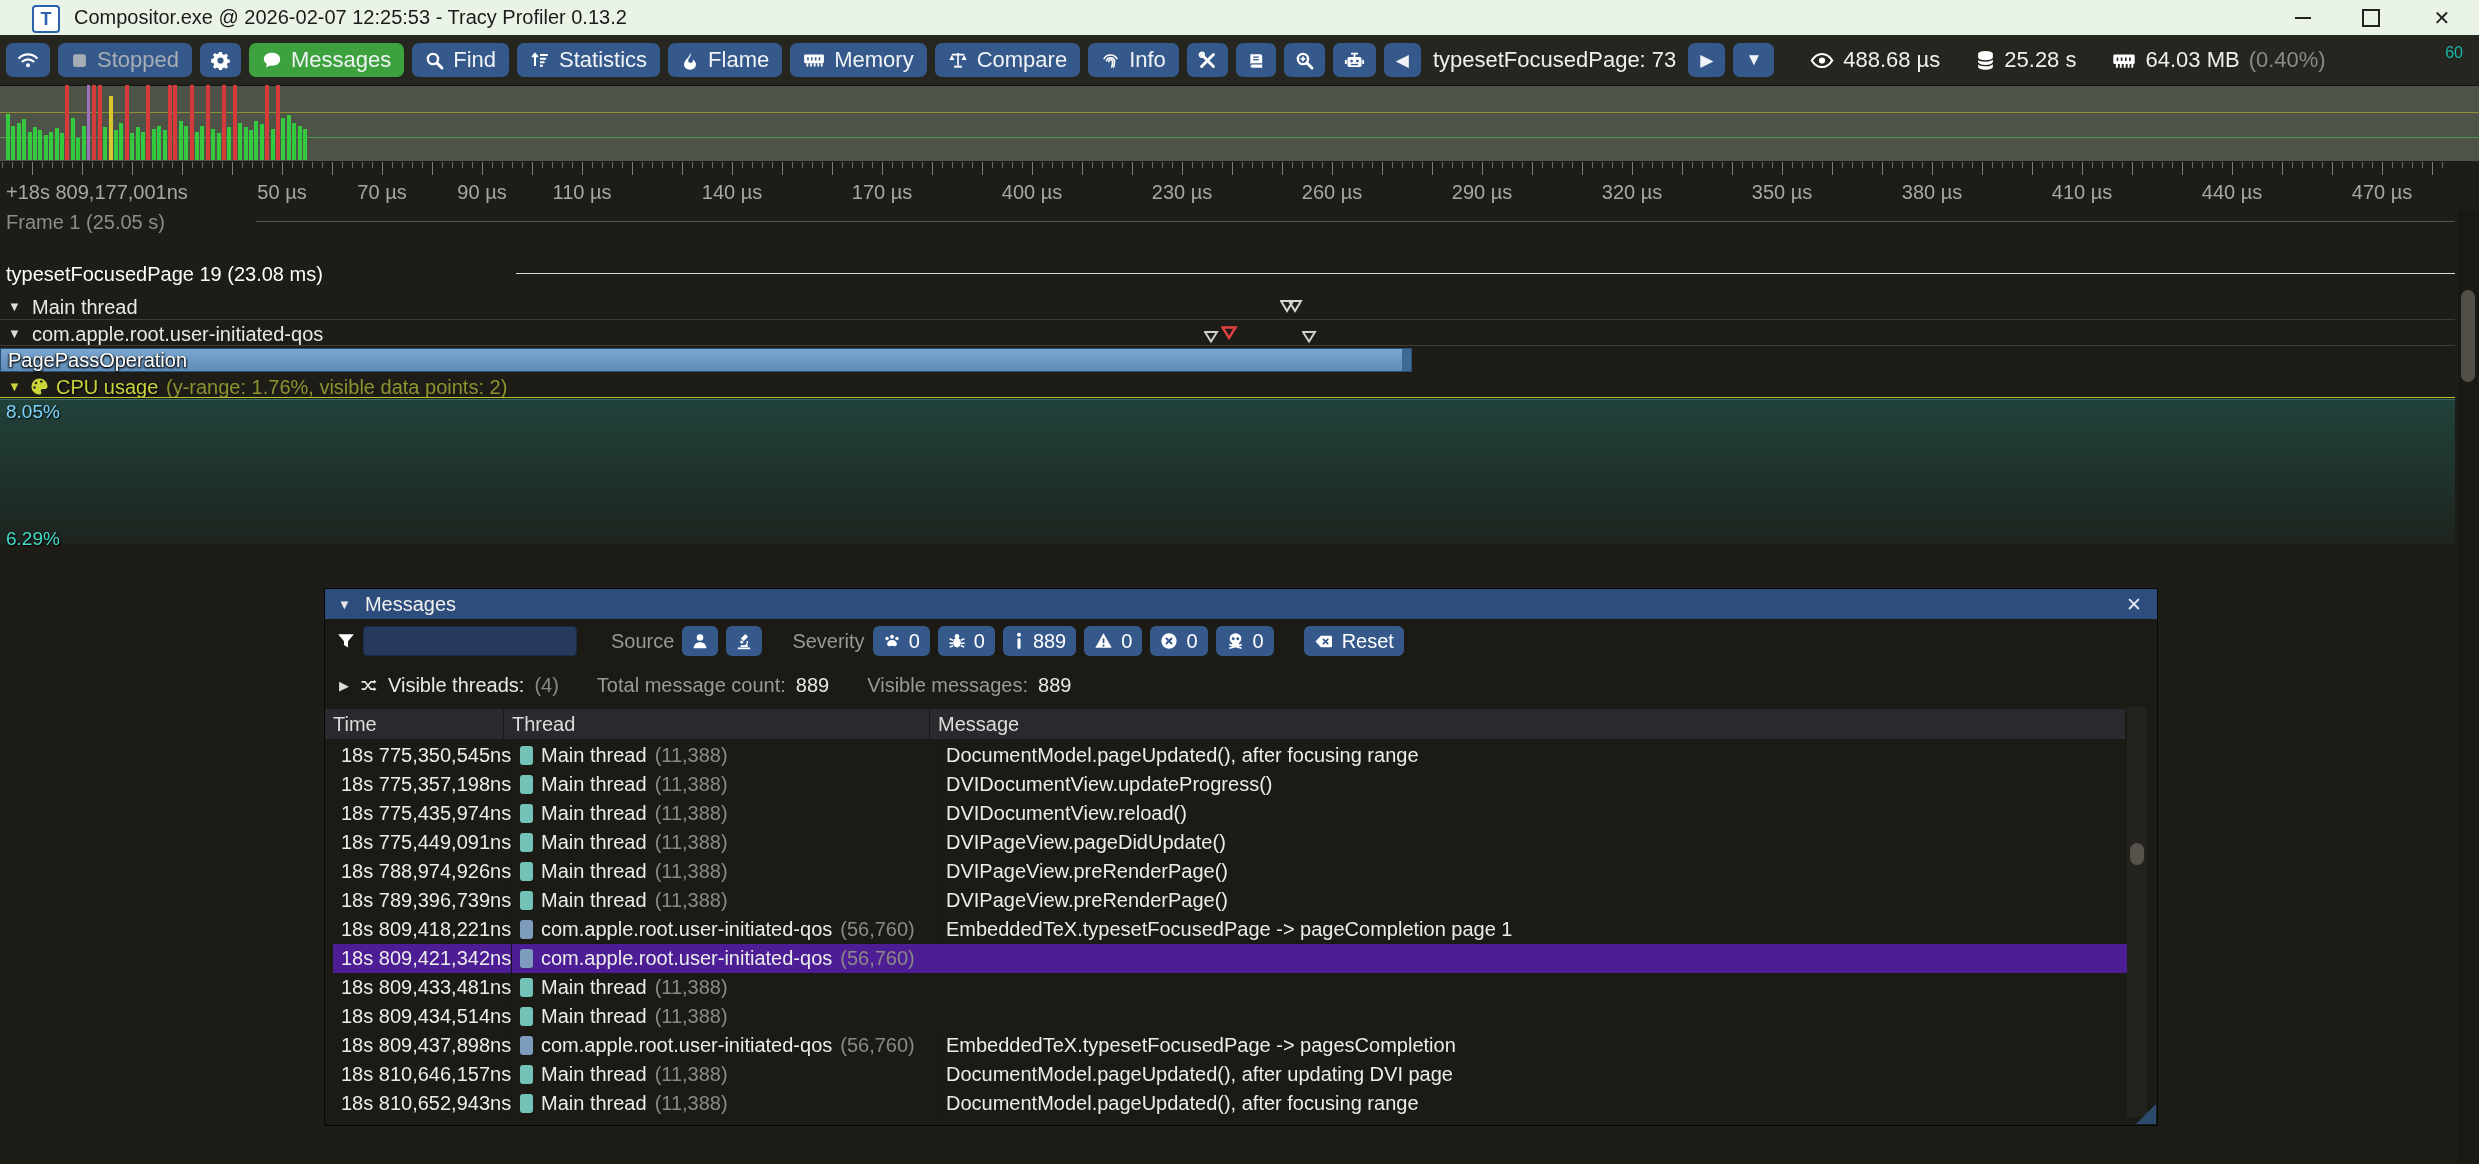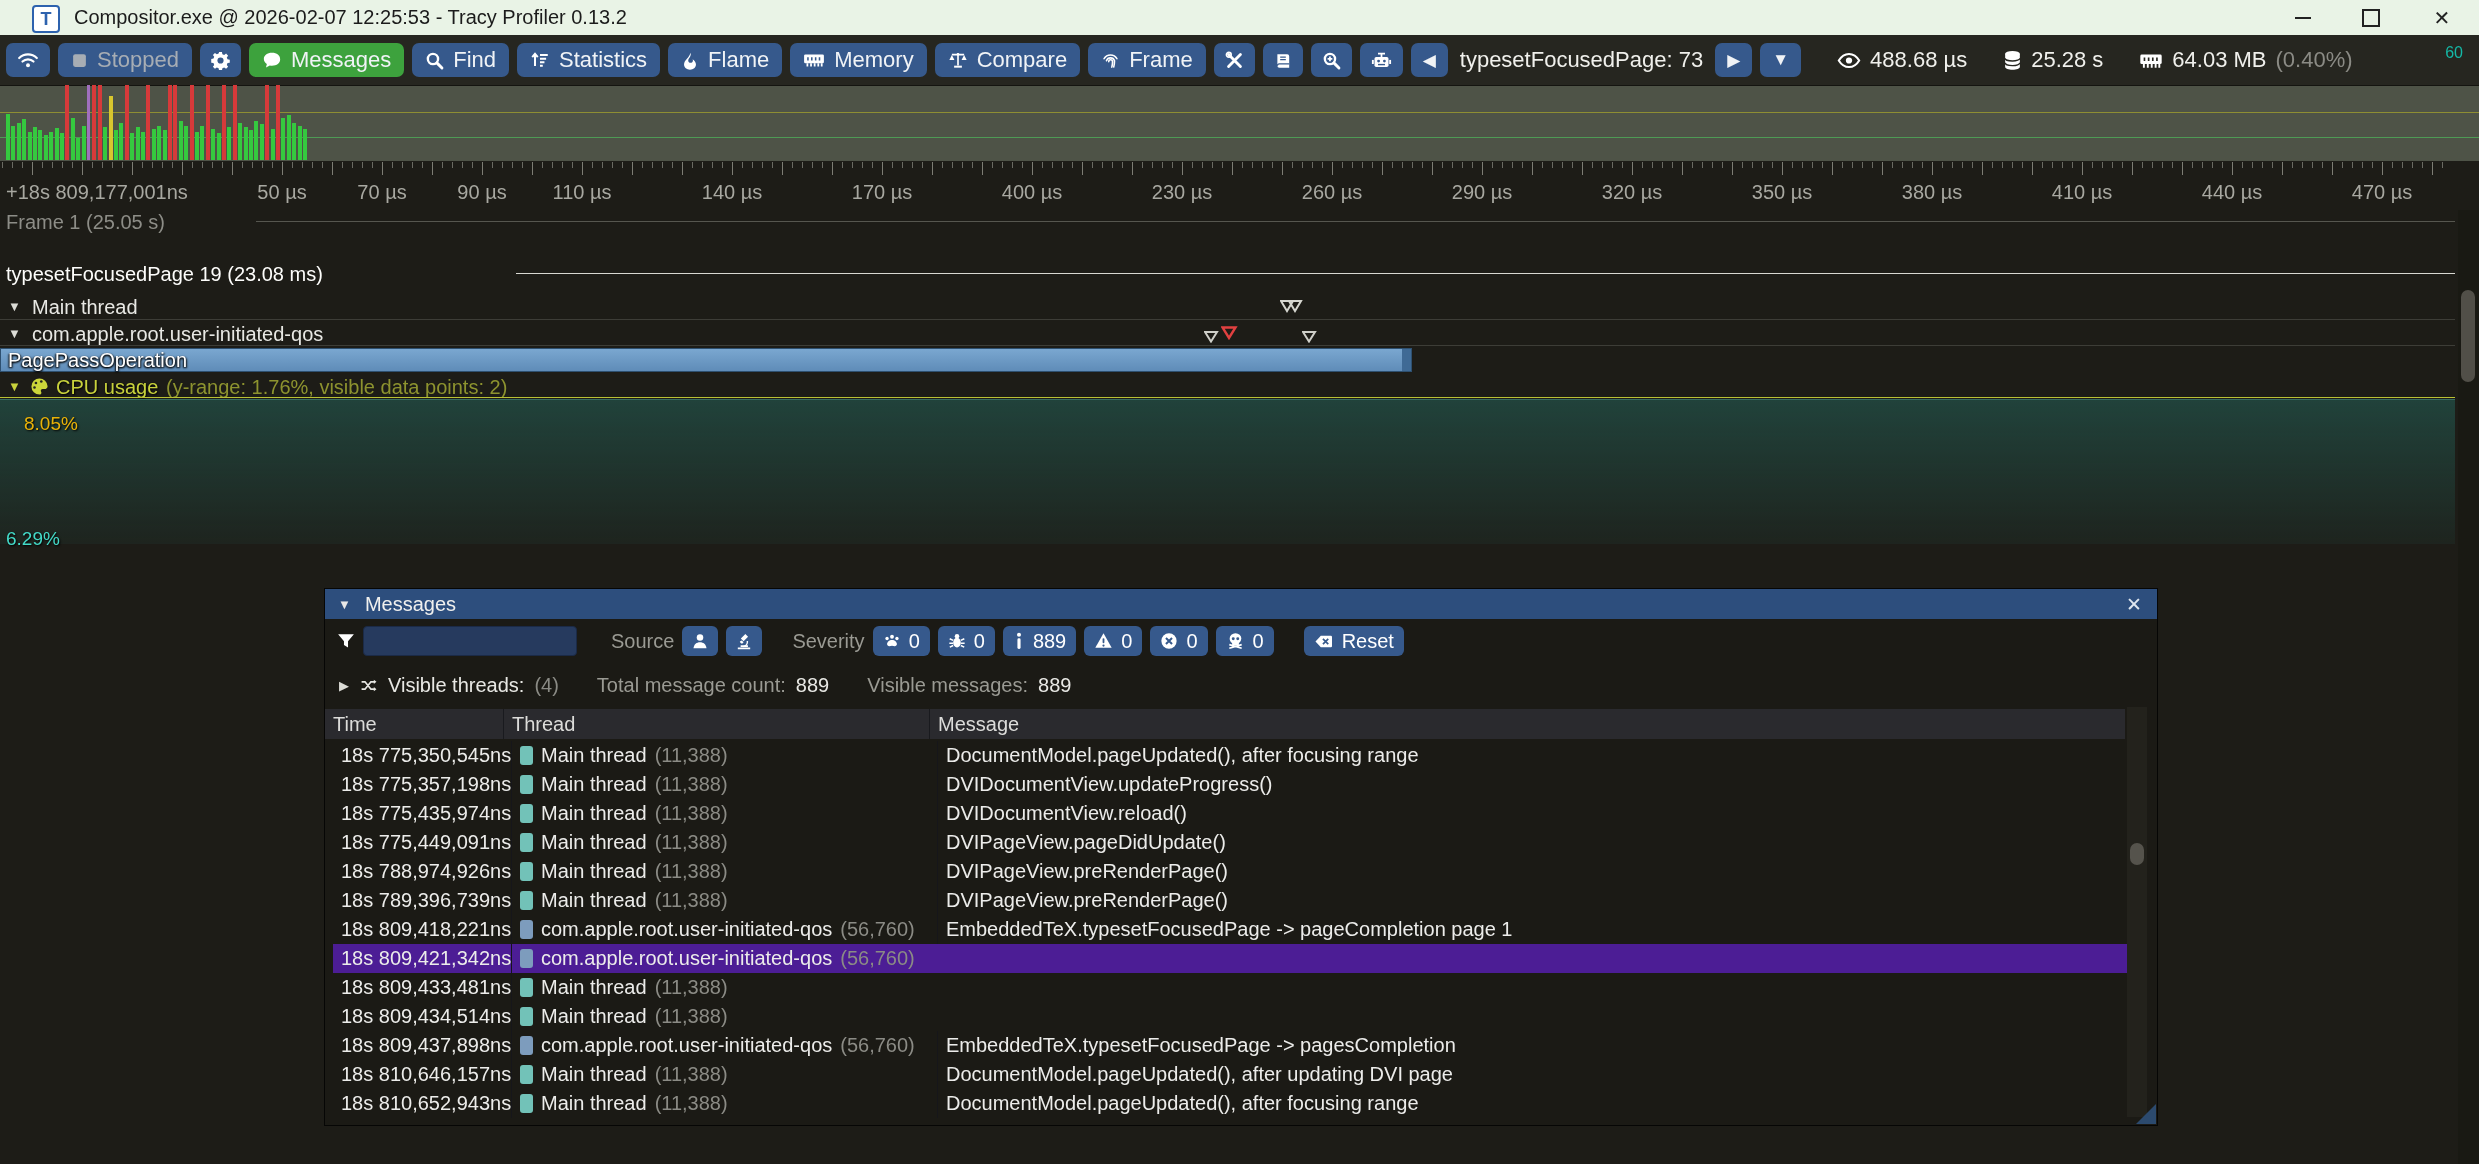--- a/index.html
+++ b/index.html
@@ -68,21 +68,21 @@
   .zonebar .endcap{position:absolute;right:0;top:0;bottom:0;width:9px;background:#3f6a95;}
   .cpu-row{position:absolute;left:0;top:376px;width:2455px;height:21px;font-size:20px;}
   .cpu-row .tri{position:absolute;left:8px;top:3px;font-size:13px;color:#c9d23c;}
   .cpu-row .pal{position:absolute;left:30px;top:1px;}
   .cpu-label{position:absolute;left:56px;top:0;color:#c9d23c;text-shadow:1px 1px 2px #000;}
   .cpu-meta{position:absolute;left:166px;top:0;color:#8d932f;}
   .cpu-underline{position:absolute;left:0;top:397px;width:2455px;height:1px;background:#b9c235;}
   .cpu-fill{position:absolute;left:0;top:399px;width:2455px;height:144px;
             background:linear-gradient(180deg,rgba(36,104,94,.50),rgba(36,104,94,.10));
             border-top:1px solid rgba(90,200,180,.45);}
-  .cpu-max{position:absolute;left:24px;top:401px;font-size:19px;color:#eab308;text-shadow:1px 1px 2px #000;margin-top:12px;}
+  .cpu-max{position:absolute;left:6px;top:401px;font-size:19px;color:#7dd3fc;text-shadow:1px 1px 2px #000;}
   .cpu-min{position:absolute;left:6px;top:528px;font-size:19px;color:#43d9c7;text-shadow:1px 1px 2px #000;}
   
   .mwin{position:absolute;left:324px;top:588px;width:1834px;height:538px;background:#1b1a15;
         border:1px solid #060605;box-sizing:border-box;}
   .mw-title{position:absolute;left:0;top:0;right:0;height:30px;background:#2d4e7d;
             display:flex;align-items:center;font-size:20px;color:#f0f0ee;}
   .mw-title .tri{font-size:13px;margin:0 14px 0 13px;color:#e8e8e8;}
   .mw-close{position:absolute;right:8px;top:0;width:30px;height:30px;display:flex;align-items:center;
             justify-content:center;color:#dfe6ef;font-size:19px;}
   .mw-filter{position:absolute;left:0;top:30px;right:0;height:44px;display:flex;align-items:center;
@@ -218,21 +218,21 @@
           </svg>
         </span>
       <span>Compare</span>
     </button>
     <button class="btn">
       <span>
           <svg width="19" height="19" viewBox="0 0 16 16">
             <path d="M2.6 6.5a6.2 6.2 0 0 1 10.8 0M4.6 8.2a3.6 3.6 0 0 1 6.8 0c0 2-.2 3.6-.7 5.3M6.5 9a1.6 1.6 0 0 1 3.2 0c0 1.8-.2 3-.6 4.6" fill="none" stroke="#fff" stroke-width="1.3" stroke-linecap="round"></path>
           </svg>
         </span>
-      <span>Frame</span>
+      <span>Info</span>
     </button>
     <button class="btn icononly">
       <span>
           <svg width="19" height="19" viewBox="0 0 16 16">
             <path d="M3 13L13 3M3 3l10 10" stroke="#fff" stroke-width="2.4" stroke-linecap="round"></path>
             <circle cx="3.2" cy="3.2" r="2" fill="none" stroke="#fff" stroke-width="1.4"></circle>
           </svg>
         </span>
     </button>
     <button class="btn icononly">

